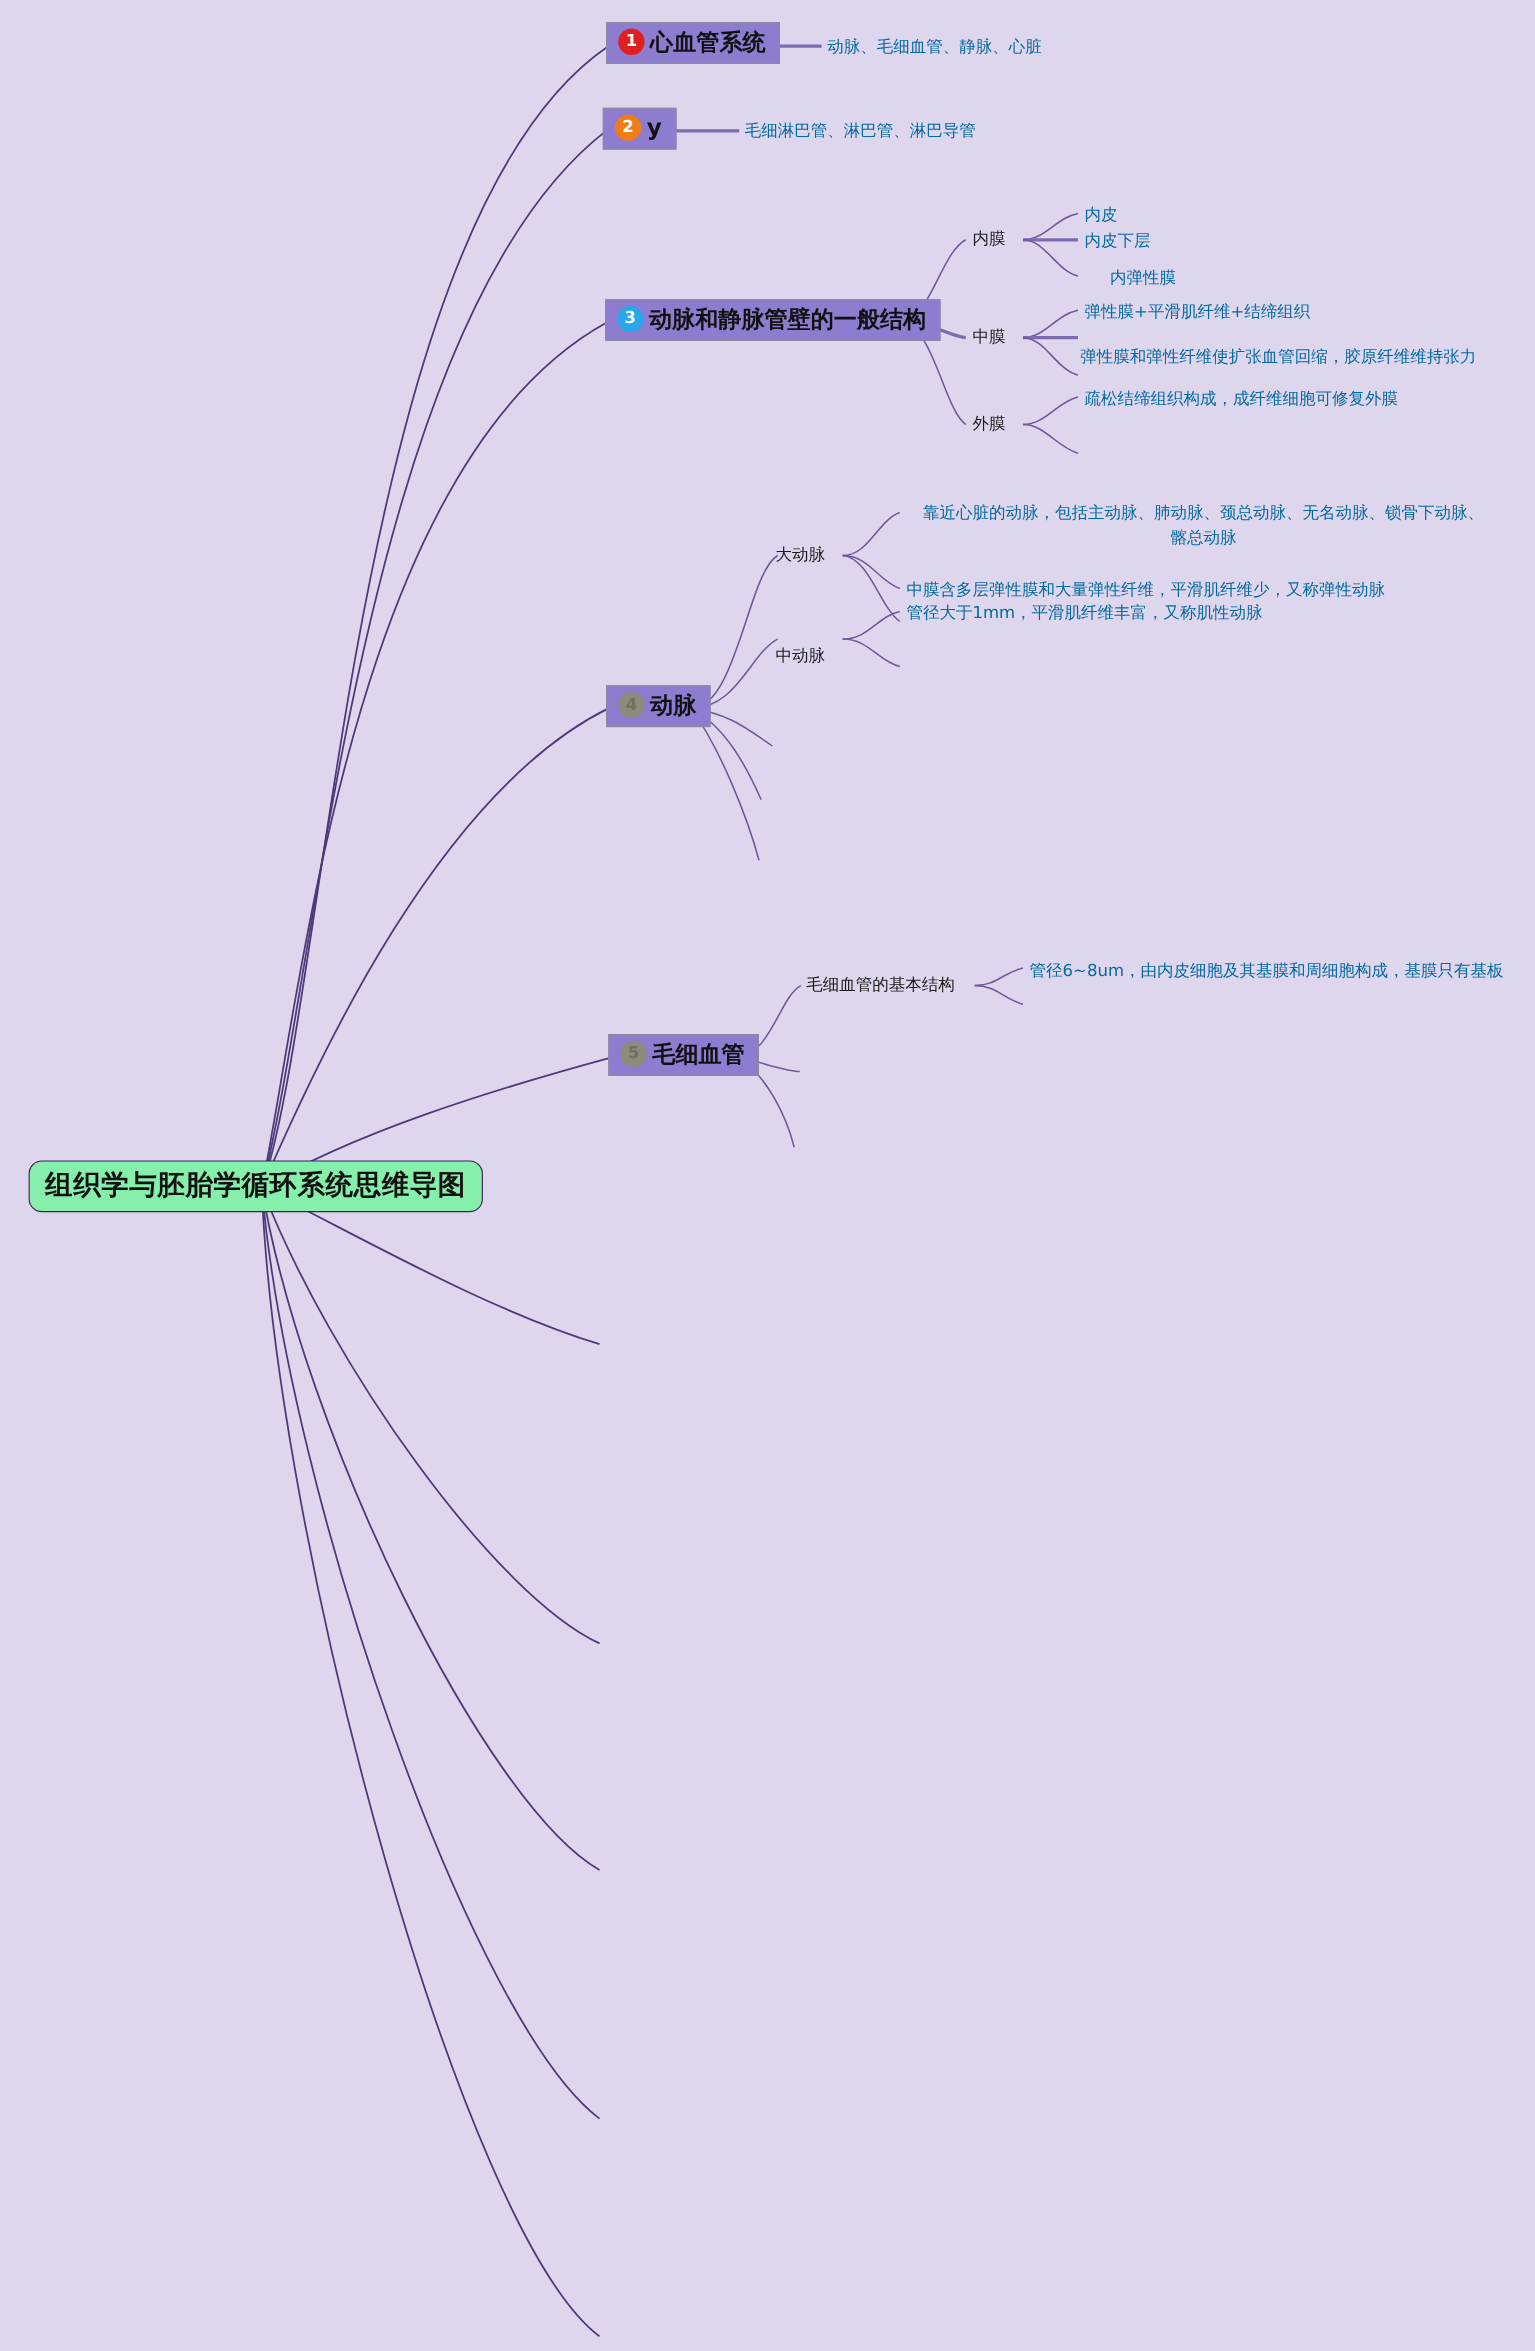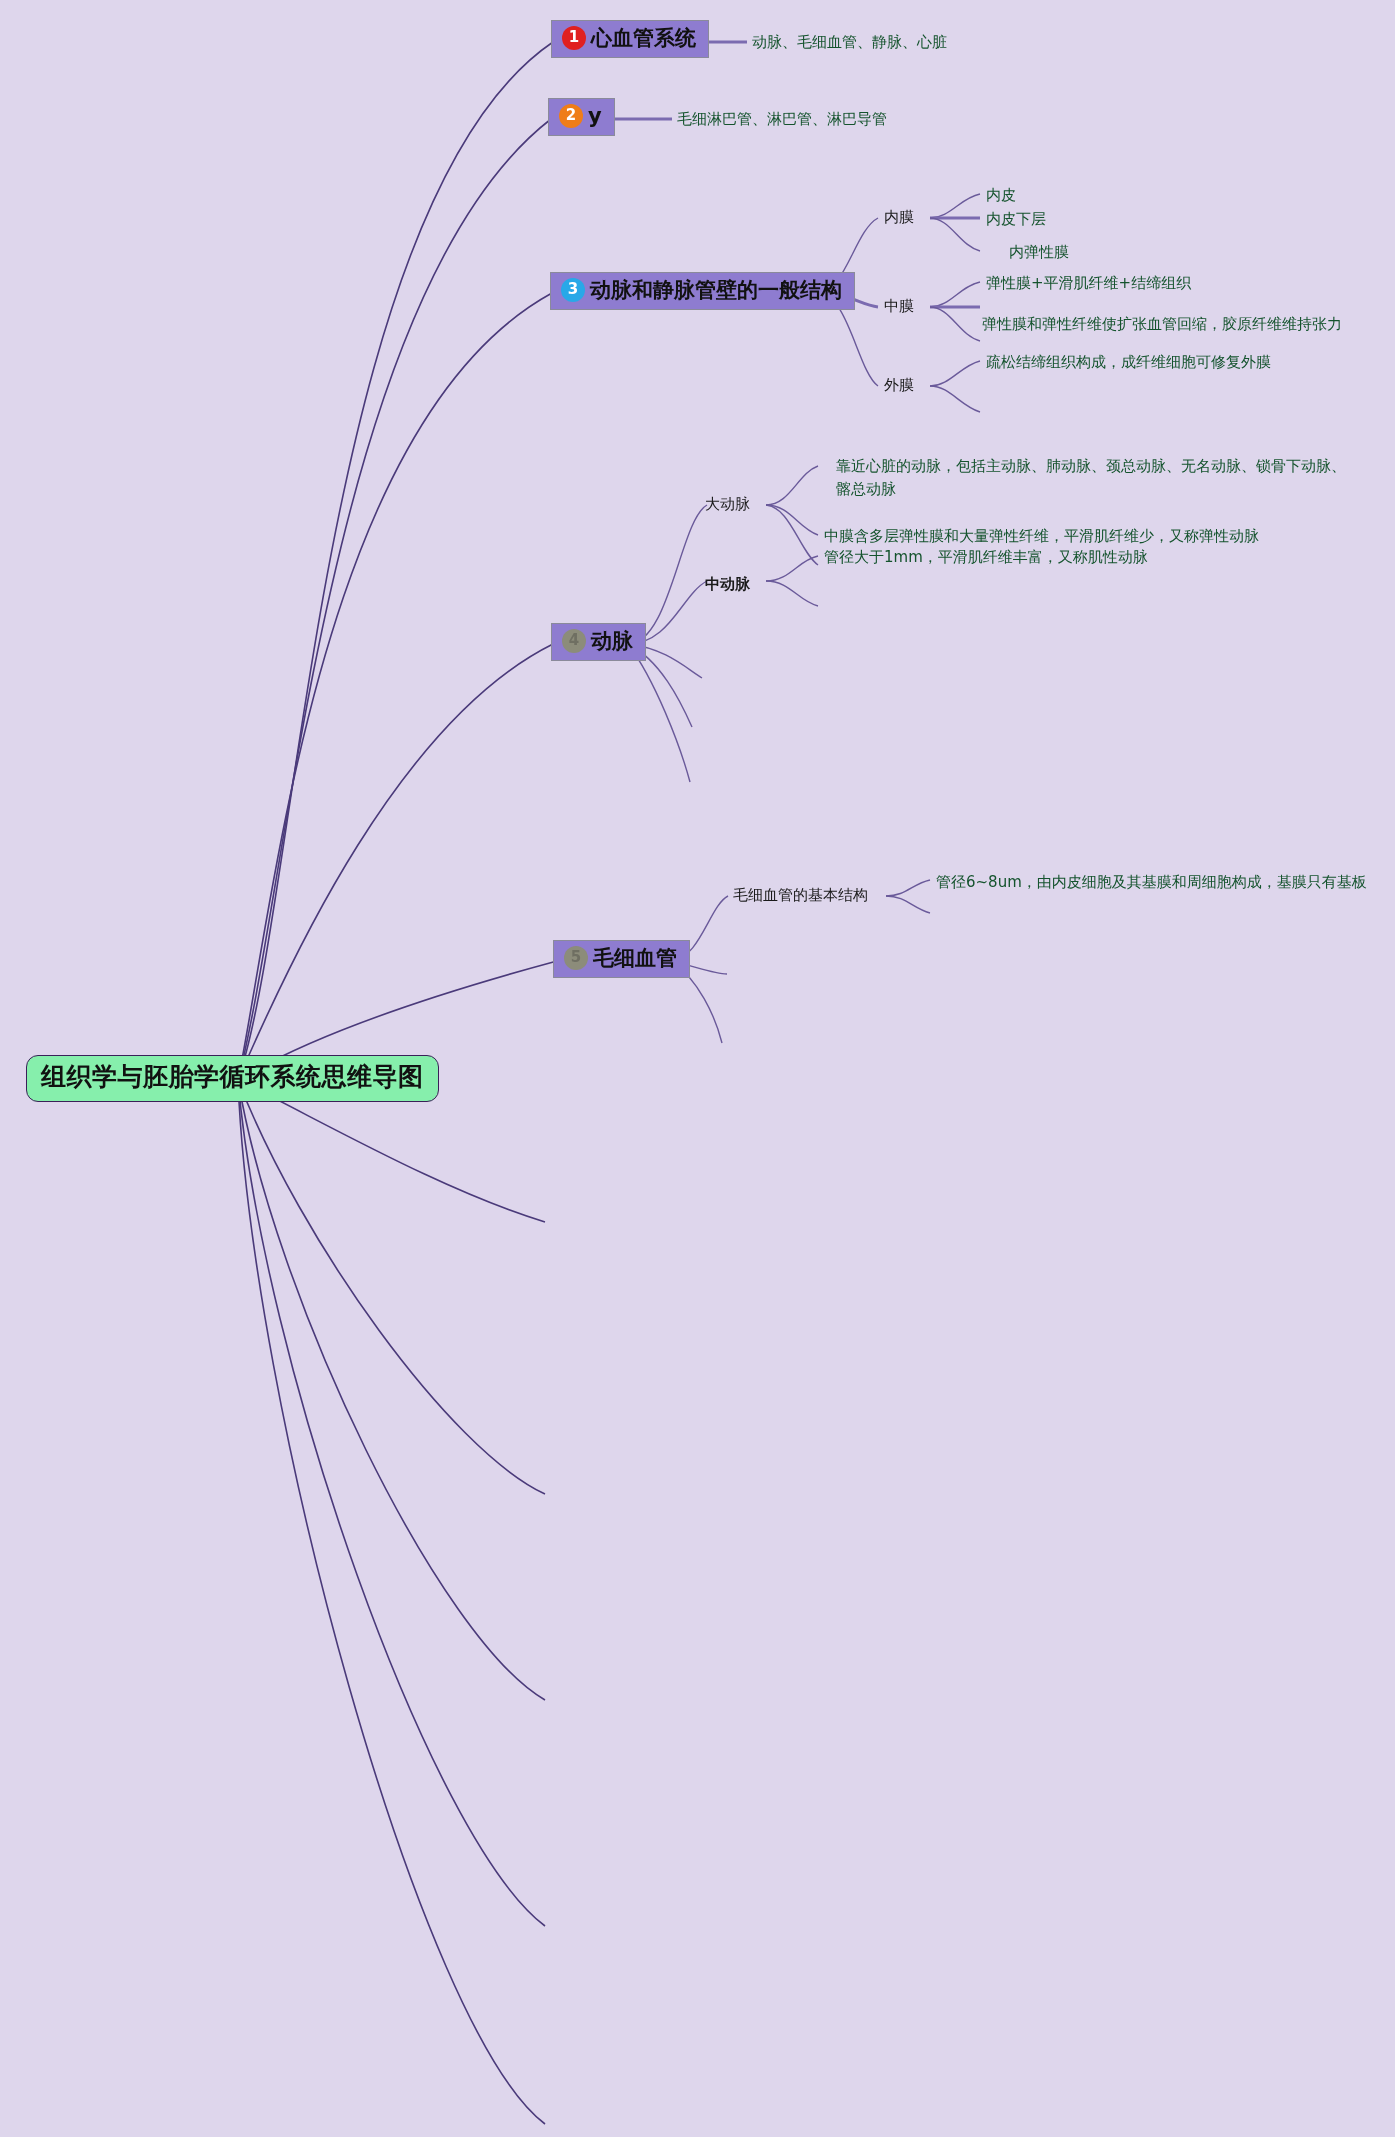--- a/index.html
+++ b/index.html
@@ -49,24 +49,25 @@
     margin-right:5px;flex:0 0 auto;
   }
   .b-red{background:#e02020;}
   .b-orange{background:#ef7d18;}
   .b-blue{background:#28a8e8;}
   .b-gray{background:#8c8c7a;color:#6f6f62;}
   .b-gray2{background:#8c8c7a;color:#6f6f62;}
 
   .leaf{
     position:absolute;
-    color:#14532d;
+    color:#0369a1;
     font-size:15px;
     line-height:1.55;
     white-space:nowrap;
+    text-align:center;
   }
   .leaf.wrap{white-space:normal;}
   .mid-label{
     position:absolute;
     color:#1a1a1a;
     font-size:15px;
     white-space:nowrap;
   }
 </style>
 </head>
@@ -165,21 +166,21 @@
 
 <div class="node branch-node" style="left:551px;top:623px;">
   <span class="badge b-gray">4</span>
   <span>动脉</span>
 </div>
 
 <div class="mid-label" style="left:705px;top:495px;">大动脉</div>
 <div class="leaf wrap" style="left:824px;top:455px;width:516px;margin-left:12px;">靠近心脏的动脉，包括主动脉、肺动脉、颈总动脉、无名动脉、锁骨下动脉、髂总动脉</div>
 <div class="leaf" style="left:824px;top:525px;">中膜含多层弹性膜和大量弹性纤维，平滑肌纤维少，又称弹性动脉</div>
 
-<div class="mid-label" style="left:705px;top:575px;font-weight:bold;">中动脉</div>
+<div class="mid-label" style="left:705px;top:587px;">中动脉</div>
 <div class="leaf" style="left:824px;top:546px;">管径大于1mm，平滑肌纤维丰富，又称肌性动脉</div>
 
 <div class="node branch-node" style="left:553px;top:940px;">
   <span class="badge b-gray2">5</span>
   <span>毛细血管</span>
 </div>
 
 <div class="mid-label" style="left:733px;top:886px;">毛细血管的基本结构</div>
 <div class="leaf" style="left:936px;top:871px;">管径6~8um，由内皮细胞及其基膜和周细胞构成，基膜只有基板</div>
 

